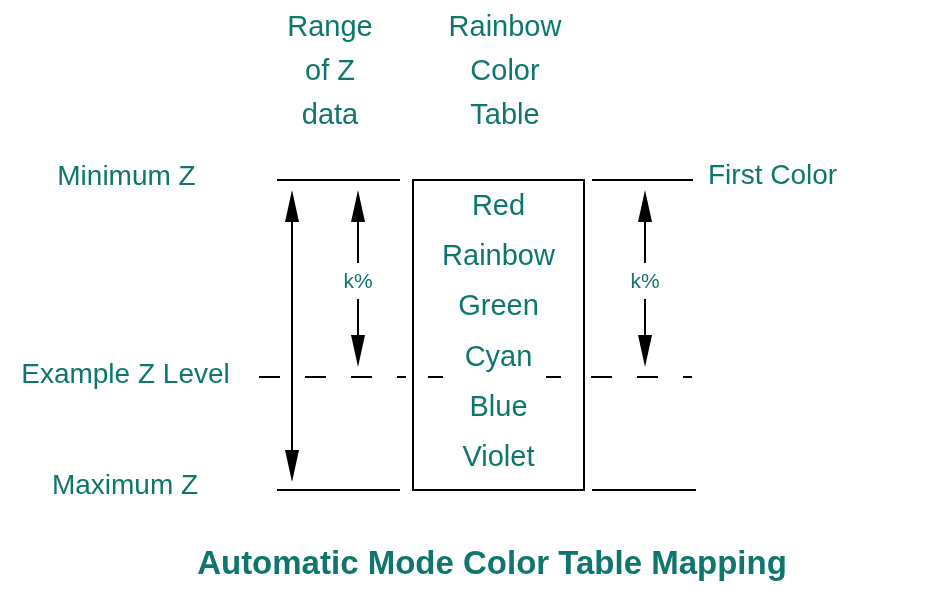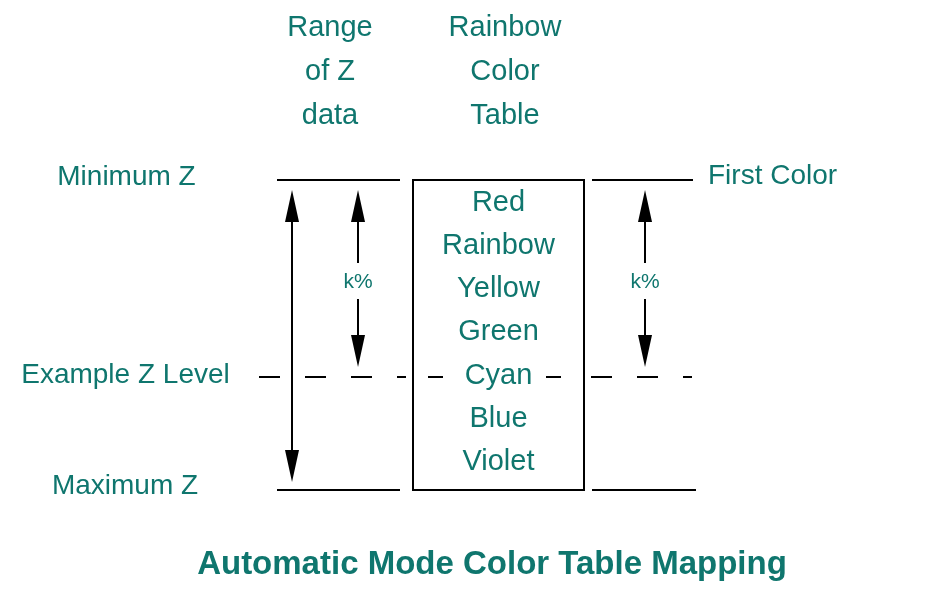--- a/index.html
+++ b/index.html
@@ -126,21 +126,20 @@
 
   <div class="abs side-label left-label" style="width:253px; top:158px;">Minimum Z</div>
   <div class="abs side-label left-label" style="width:251px; top:356px;">Example Z Level</div>
   <div class="abs side-label left-label" style="width:250px; top:467px;">Maximum Z</div>
 
   <div class="abs side-label right-label" style="left:708px; top:157px;">First Color</div>
 
   <div class="abs color-list">
     <div class="color-item">Red</div>
     <div class="color-item">Rainbow</div>
-    <div class="color-item">Yellow</div>
     <div class="color-item">Green</div>
     <div class="color-item">Cyan</div>
     <div class="color-item">Blue</div>
     <div class="color-item">Violet</div>
   </div>
 
   <div class="abs k-label" style="left:328px;">k%</div>
   <div class="abs k-label" style="left:615px;">k%</div>
 
   <div class="abs diagram-title">Automatic Mode Color Table Mapping</div>

